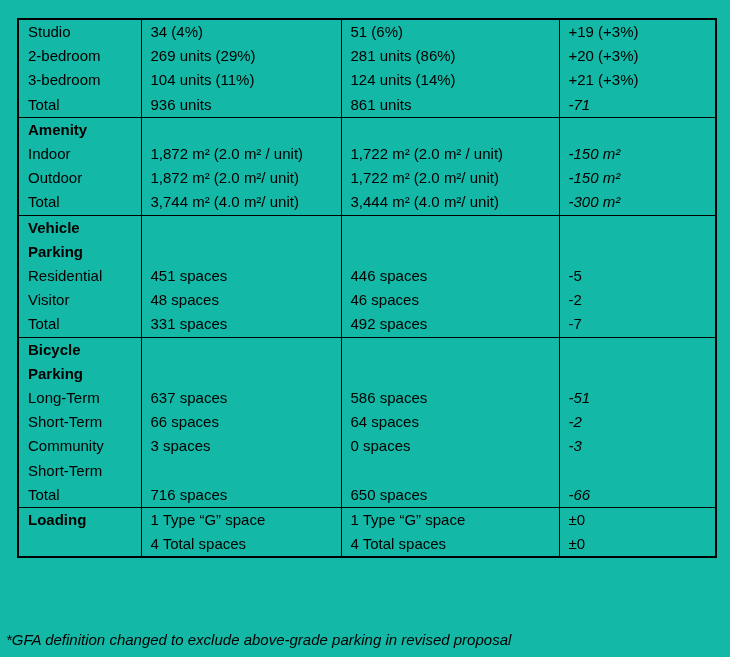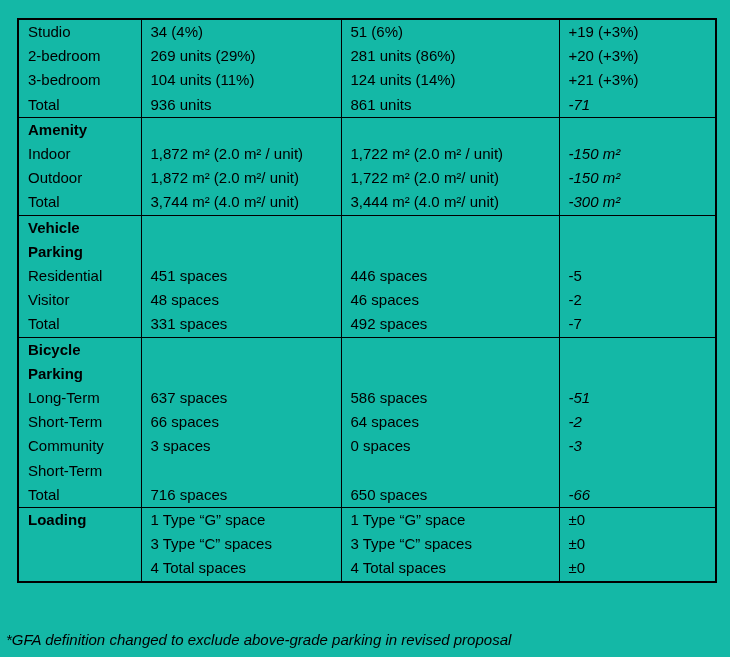--- a/index.html
+++ b/index.html
@@ -193,26 +193,20 @@
       </tr>
 
       <tr class="sec">
         <td class="b">Loading</td>
         <td>1 Type “G” space</td>
         <td>1 Type “G” space</td>
         <td>±0</td>
       </tr>
       <tr>
         <td></td>
-        <td>3 Type “C” spaces</td>
-        <td>3 Type “C” spaces</td>
-        <td>±0</td>
-      </tr>
-      <tr>
-        <td></td>
         <td>4 Total spaces</td>
         <td>4 Total spaces</td>
         <td>±0</td>
       </tr>
     </tbody>
   </table>
 
   <div class="footnote">*GFA definition changed to exclude above-grade parking in revised proposal</div>
 
 </div>

